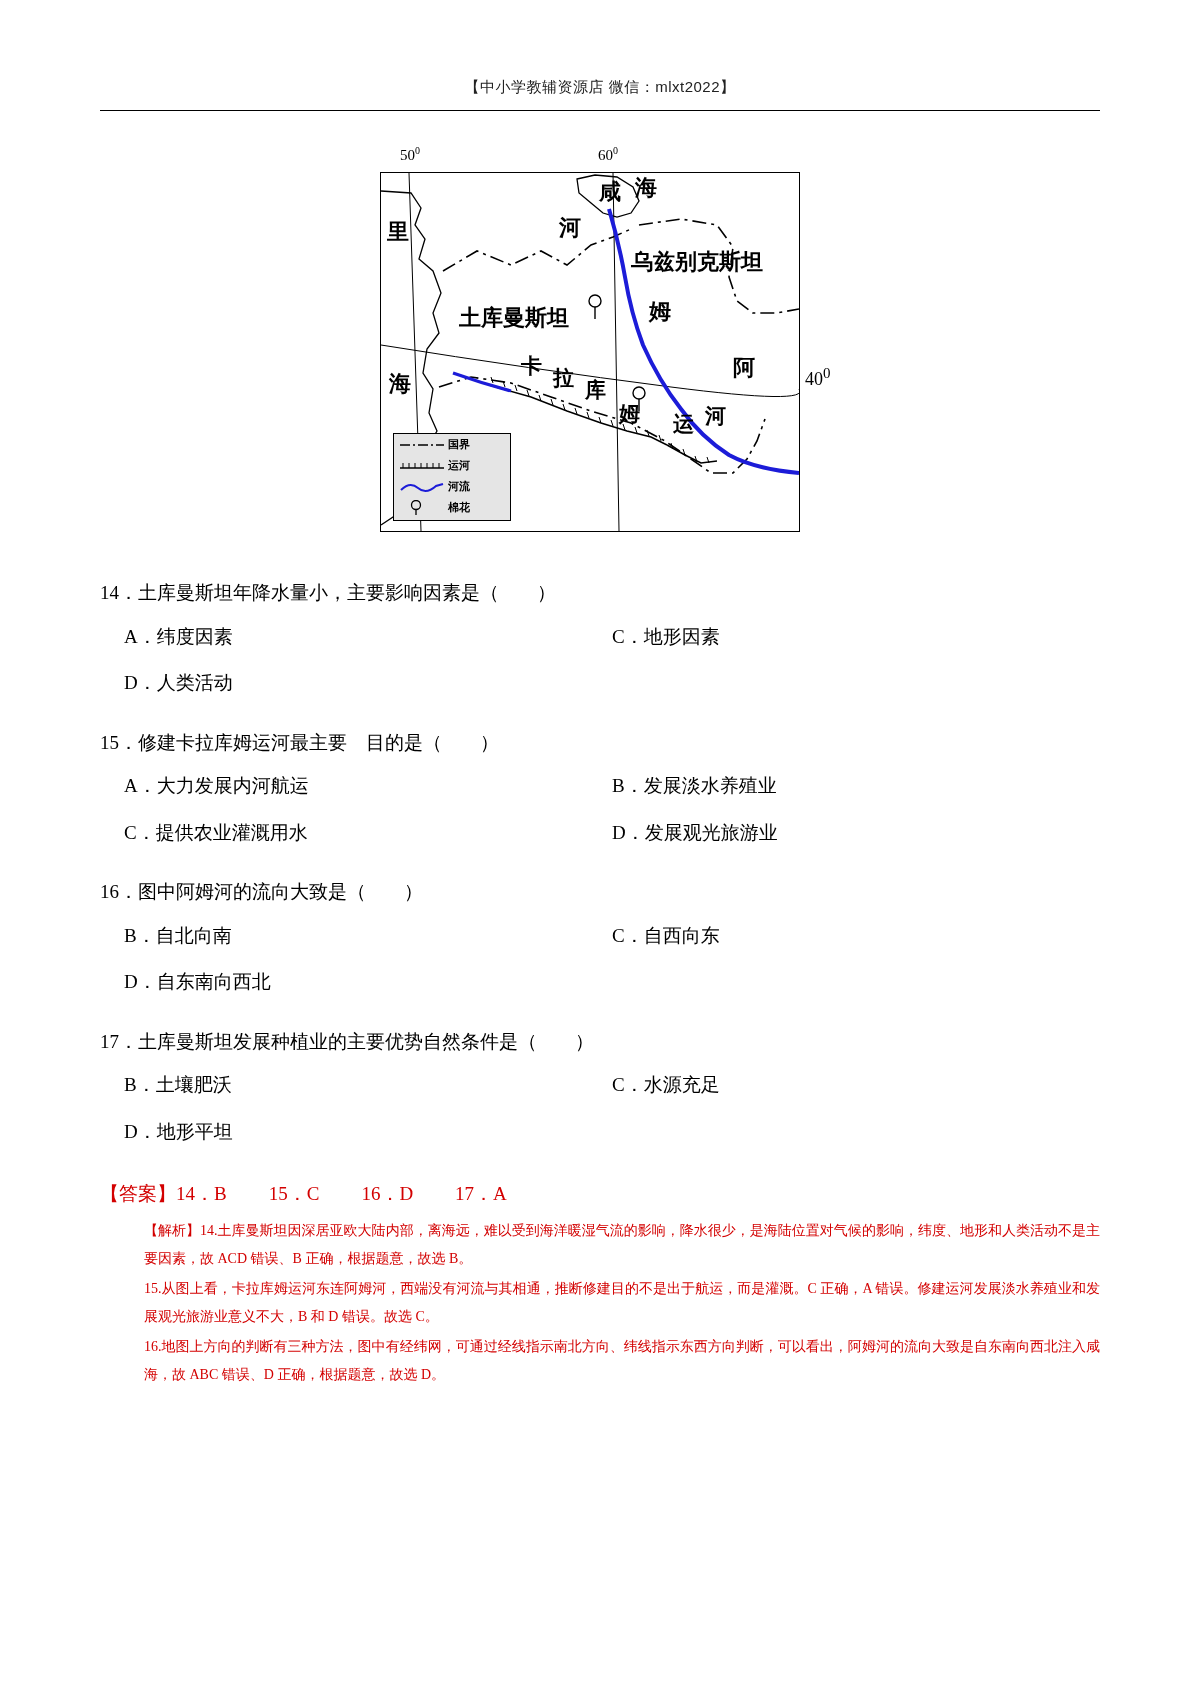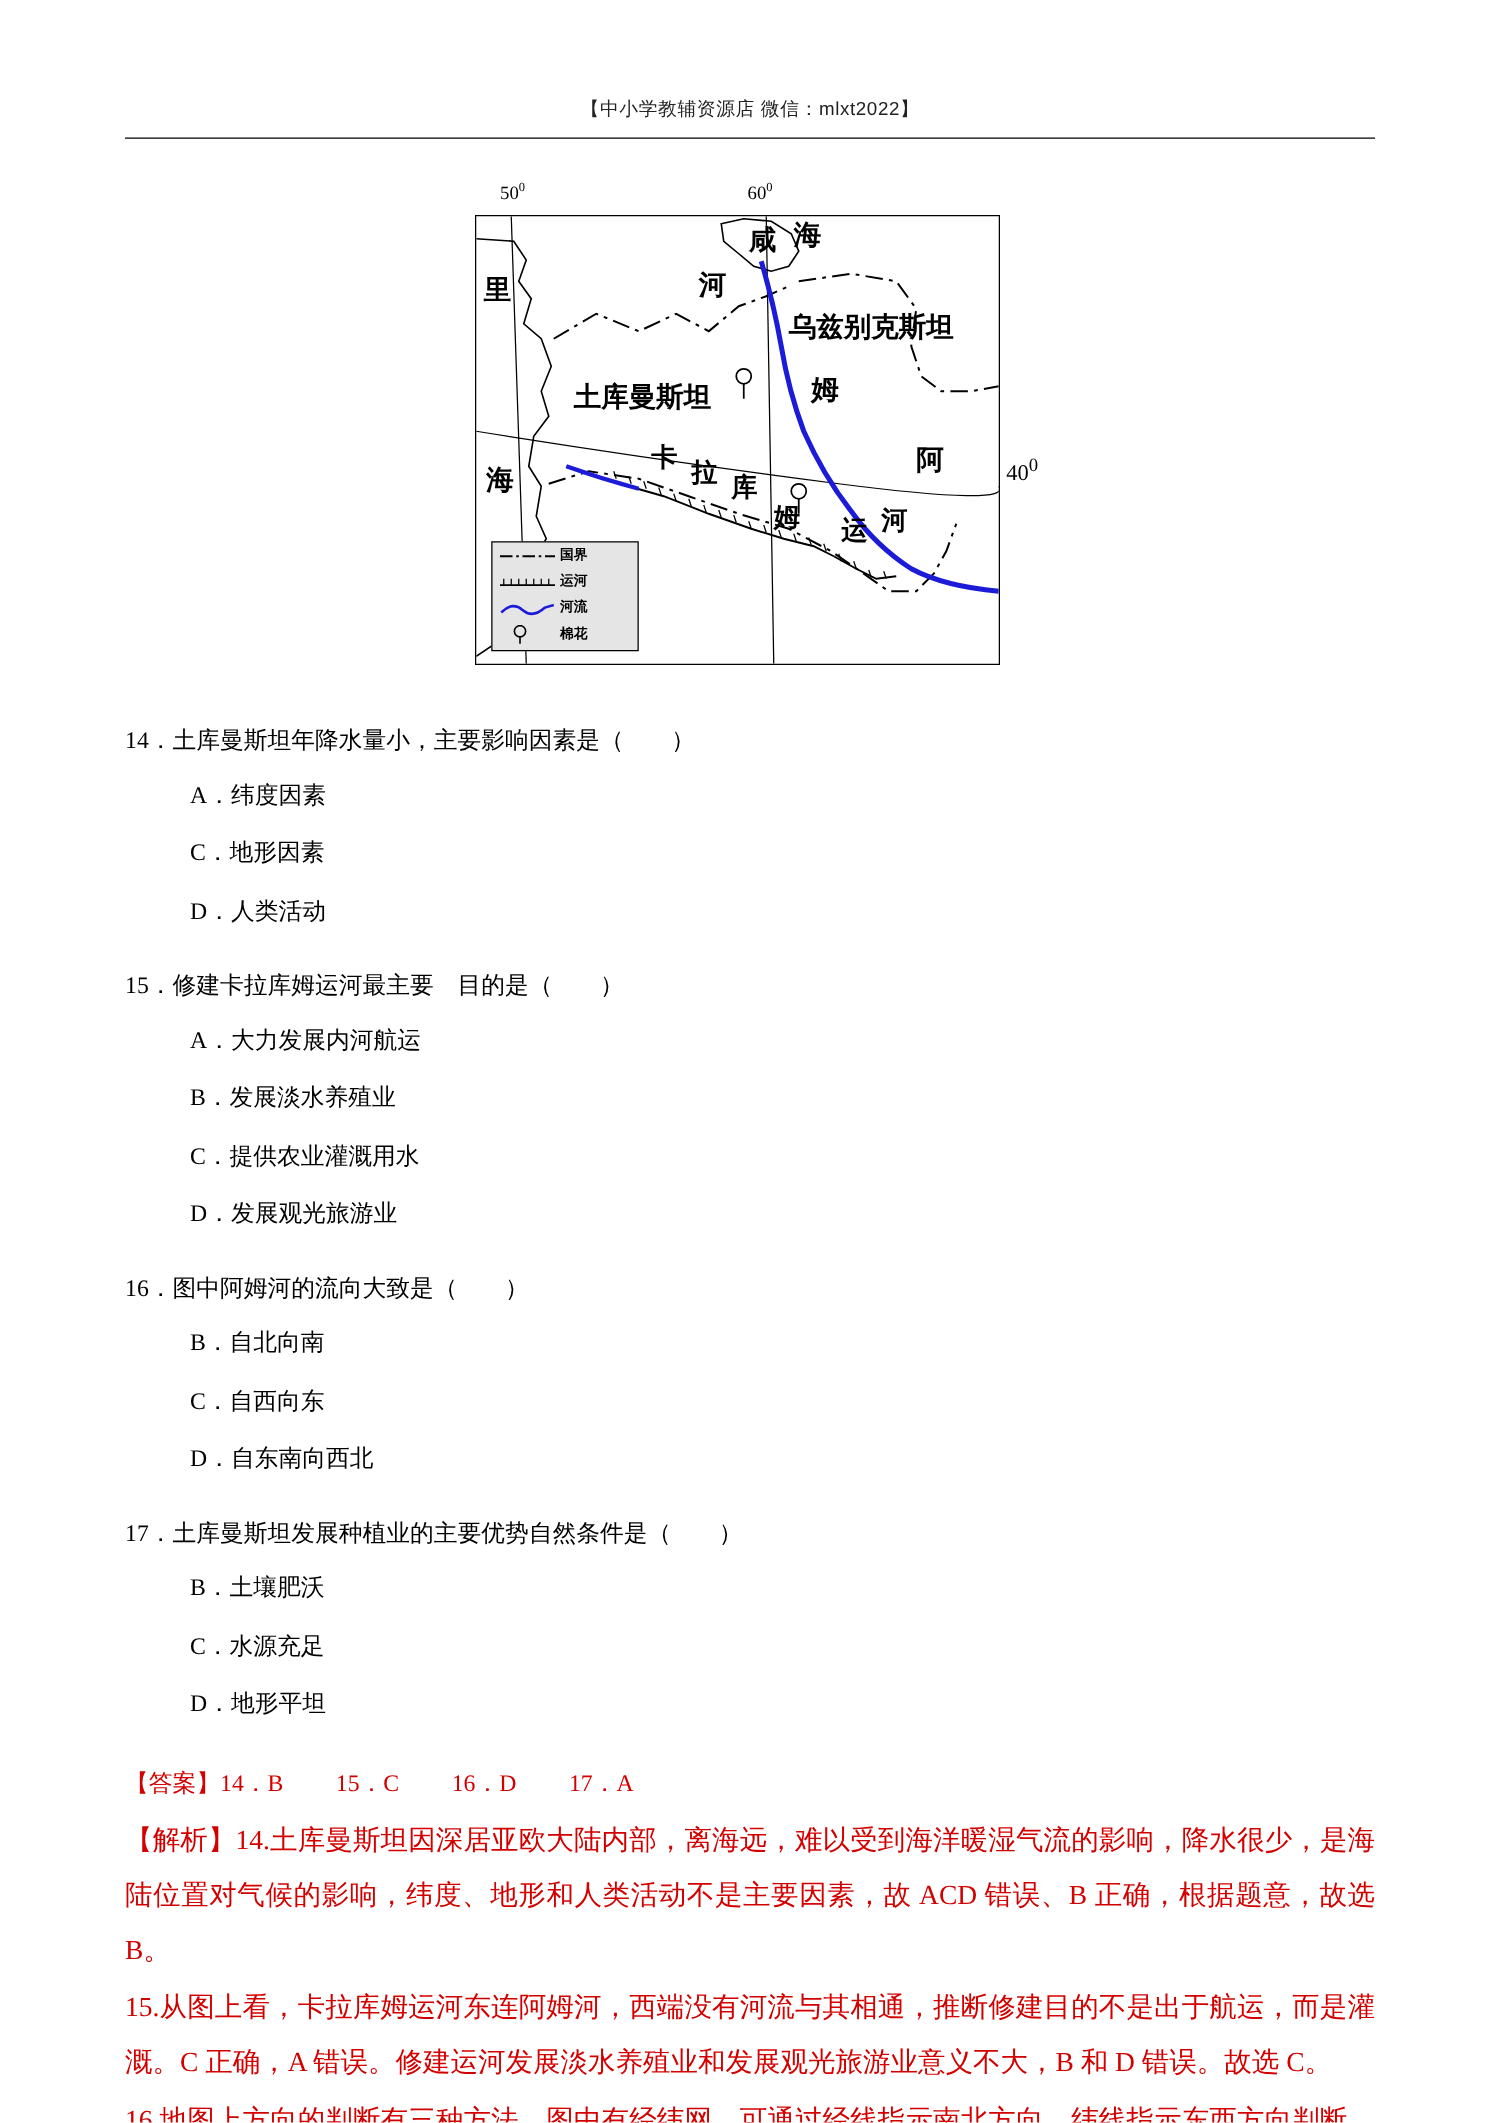--- a/index.html
+++ b/index.html
@@ -105,41 +105,41 @@
   
   .question {
     margin-top: 22px;
     font-size: 19px;
     line-height: 1.5;
   }
   .q-stem { margin-bottom: 6px; }
   .opts {
     display: flex;
     flex-wrap: wrap;
-    margin-left: 52px;
-    flex-direction: column;
+    margin-left: 24px;
   }
   .opt {
     width: 50%;
     box-sizing: border-box;
     padding: 9px 0;
     font-size: 19px;
   }
   .answers {
     margin-top: 26px;
     color: #d30000;
     font-size: 19px;
   }
   .answers .ans-item { display: inline-block; margin-right: 42px; }
   .analysis {
     color: #d30000;
-    font-size: 22px;
+    font-size: 14px;
     line-height: 2.0;
     margin-top: 10px;
     text-align: justify;
+    margin-left: 44px;
   }
   .analysis p { margin: 0 0 2px 0; }
 </style>
 </head>
 <body>
 
 <div class="page">
 
   <div class="header">
     <span>【中小学教辅资源店 微信：mlxt2022】</span>

